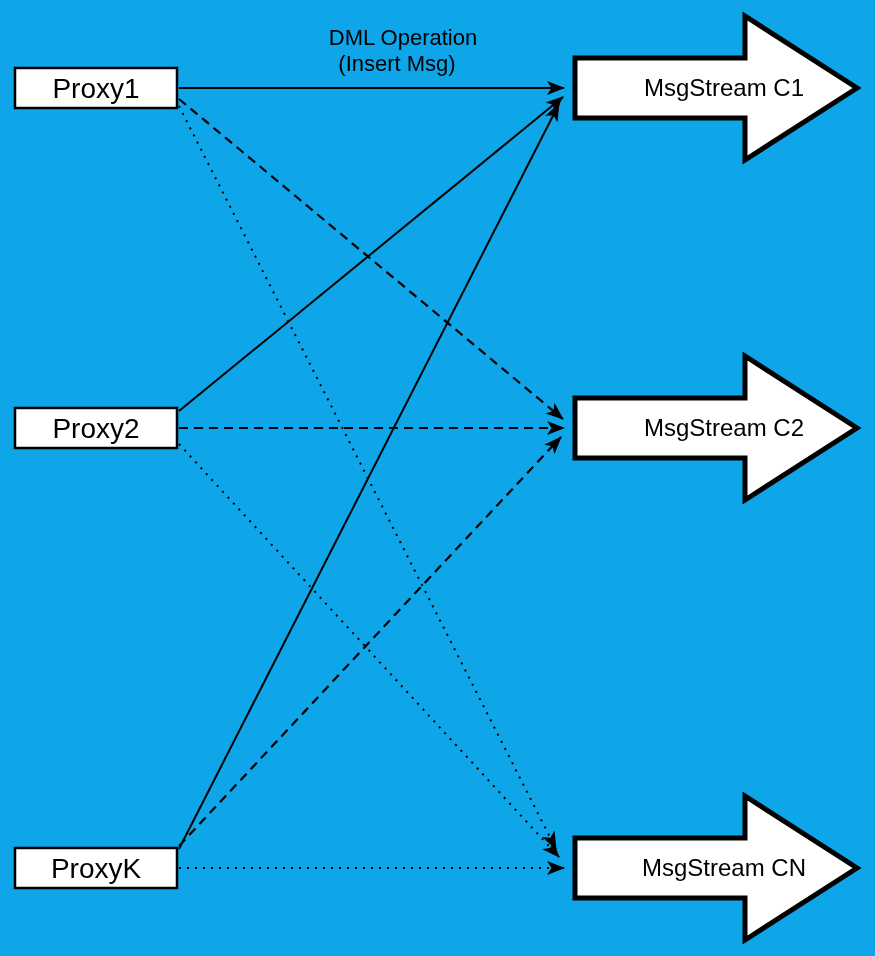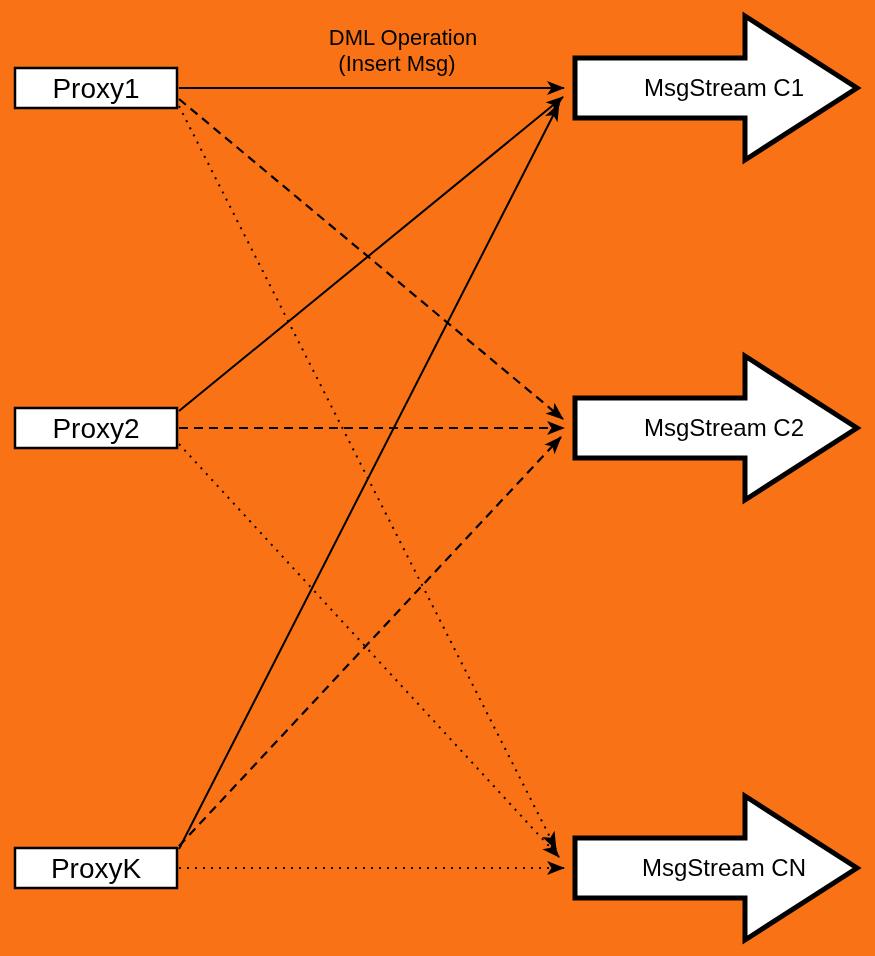--- a/index.html
+++ b/index.html
@@ -4,21 +4,21 @@
 <style>
   html, body {
     margin: 0;
     padding: 0;
     background: #ffffff;
   }
   .canvas {
     width: 875px;
     height: 956px;
     position: relative;
-    background: #f97316;
+    background: #0ea5e9;
     font-family: "Liberation Sans", sans-serif;
   }
   svg { display: block; }
 
   .proxy-box {
     fill: #ffffff;
     stroke: #000000;
     stroke-width: 2.5;
   }
   .proxy-label {

